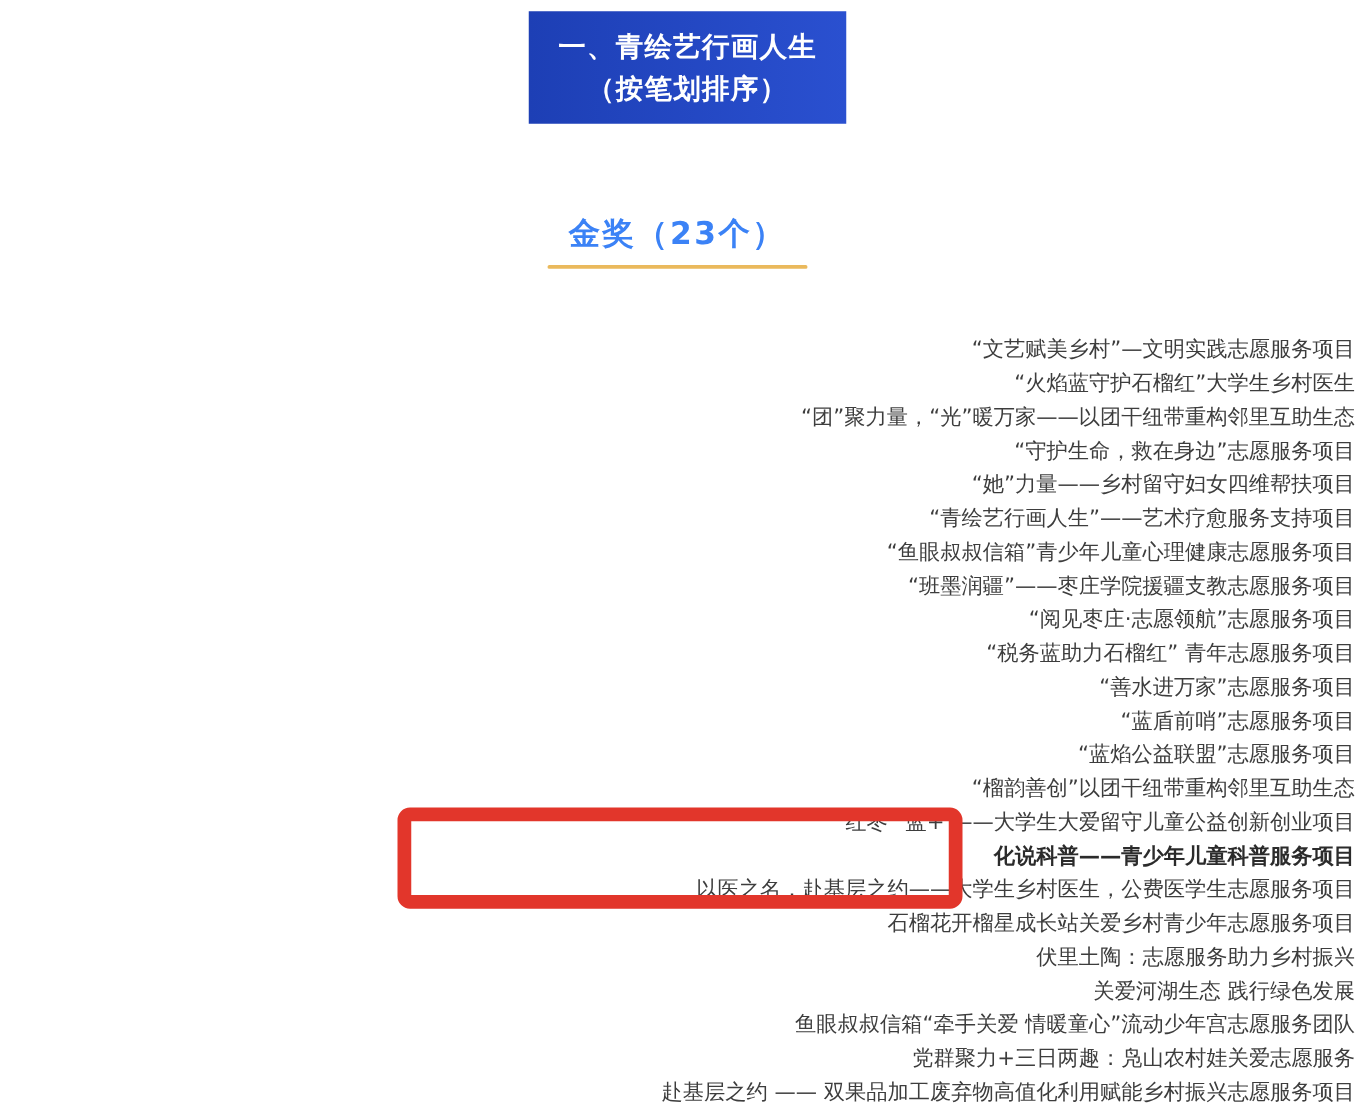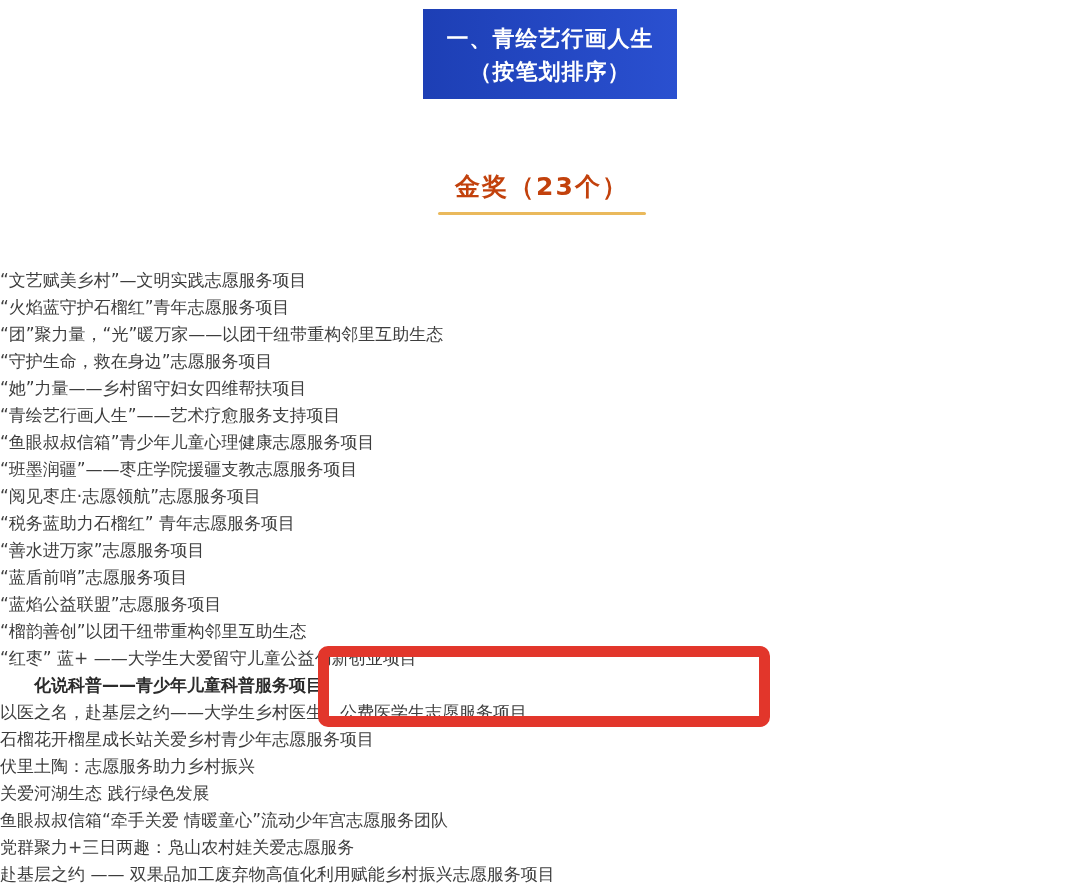--- a/index.html
+++ b/index.html
@@ -40,37 +40,37 @@
     position: absolute;
     top: 170px;
     left: 0;
     width: 100%;
     text-align: center;
   }
   .section-title {
     display: inline-block;
     font-size: 25px;
     font-weight: bold;
-    color: #c2410c;
+    color: #3b82f6;
     letter-spacing: 2px;
   }
   .section-underline {
     width: 208px;
     height: 3px;
     margin: 9px auto 0 auto;
     background: #eab95c;
     border-radius: 2px;
   }
   
   .award-list {
     position: absolute;
     top: 267px;
     left: 0;
     width: 100%;
-    text-align: left;
+    text-align: right;
   }
   .list-item {
     height: 27px;
     line-height: 27px;
     font-size: 17px;
     color: #3d3d3d;
     font-weight: 500;
     white-space: nowrap;
   }
   .list-item.highlighted {
@@ -102,21 +102,21 @@
     <div class="line">（按笔划排序）</div>
   </div>
 
   <div class="section-title-wrap">
     <div class="section-title">金奖（23个）</div>
     <div class="section-underline"></div>
   </div>
 
   <div class="award-list">
       <div class="list-item">“文艺赋美乡村”—文明实践志愿服务项目</div>
-      <div class="list-item">“火焰蓝守护石榴红”青年志愿服务项目</div>
+      <div class="list-item">“火焰蓝守护石榴红”大学生乡村医生</div>
       <div class="list-item">“团”聚力量，“光”暖万家——以团干纽带重构邻里互助生态</div>
       <div class="list-item">“守护生命，救在身边”志愿服务项目</div>
       <div class="list-item">“她”力量——乡村留守妇女四维帮扶项目</div>
       <div class="list-item">“青绘艺行画人生”——艺术疗愈服务支持项目</div>
       <div class="list-item">“鱼眼叔叔信箱”青少年儿童心理健康志愿服务项目</div>
       <div class="list-item">“班墨润疆”——枣庄学院援疆支教志愿服务项目</div>
       <div class="list-item">“阅见枣庄·志愿领航”志愿服务项目</div>
       <div class="list-item">“税务蓝助力石榴红” 青年志愿服务项目</div>
       <div class="list-item">“善水进万家”志愿服务项目</div>
       <div class="list-item">“蓝盾前哨”志愿服务项目</div>

